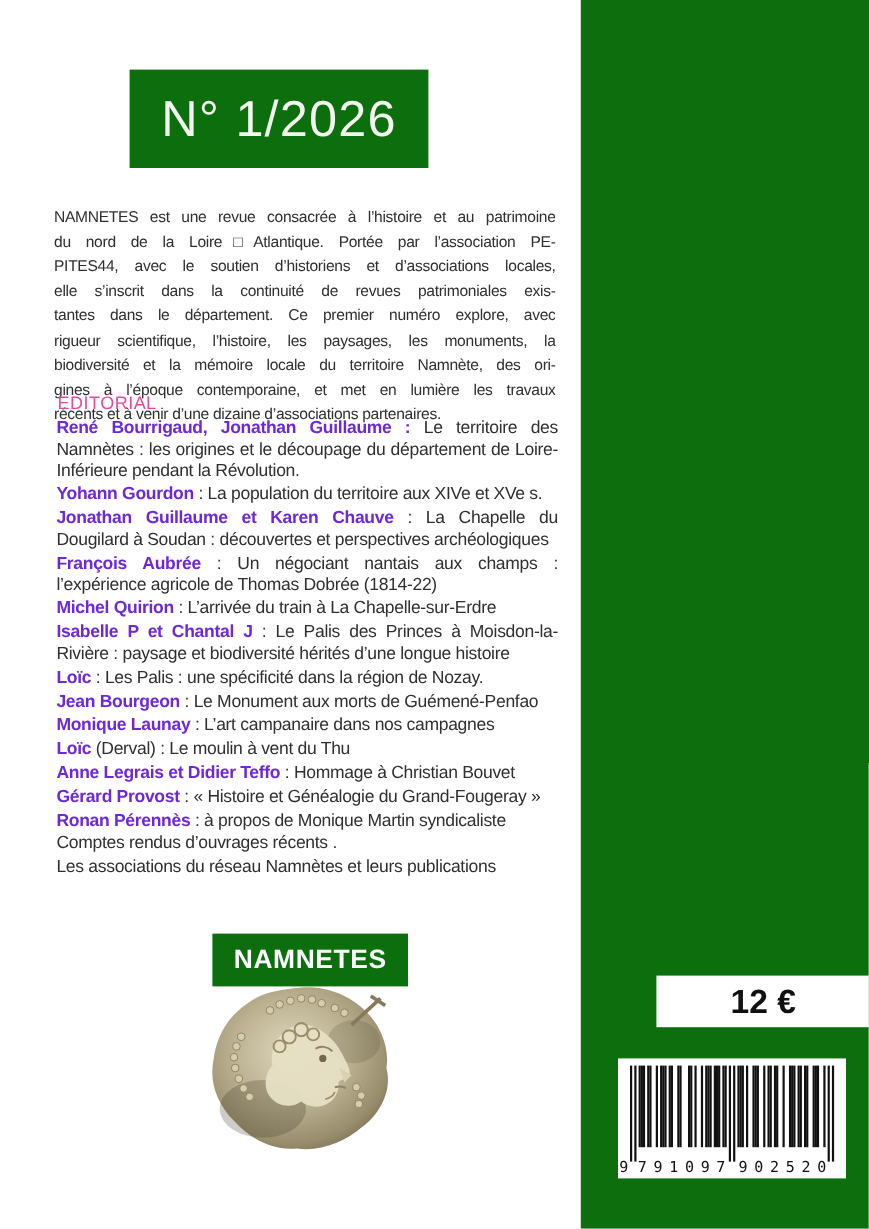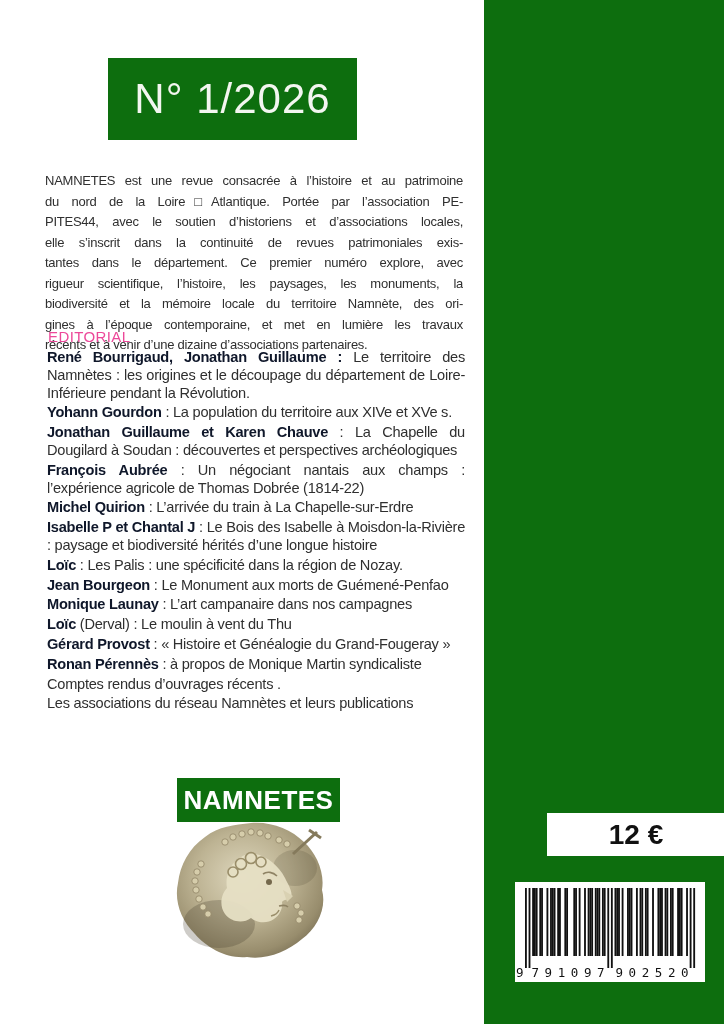--- a/index.html
+++ b/index.html
@@ -11,24 +11,24 @@
              display:flex;align-items:center;justify-content:center;}
   .issue-box span{color:#f3f6f0;font-size:42px;letter-spacing:1px;}
   .intro{position:absolute;left:45px;top:171px;width:418px;color:#2f2f2f;
          font-size:13px;line-height:20.5px;letter-spacing:-0.25px;}
   .intro .line{text-align:justify;text-align-last:justify;white-space:nowrap;overflow:hidden;}
   .intro .line:last-child{text-align-last:left;}
   .editorial-heading{position:absolute;left:48px;top:328px;color:#ec4899;font-size:15px;letter-spacing:0.4px;}
   .toc{position:absolute;left:47px;top:349px;width:418px;color:#2f2f2f;
        font-size:14.6px;line-height:17.8px;letter-spacing:-0.25px;}
   .toc-item{text-align:justify;margin-bottom:2px;}
-  .toc-item b{color:#0f172a;}
+  .toc-item b{color:#6d28d9;}
   .logo-box{position:absolute;left:177px;top:778px;width:163px;height:44px;background:#0d6e0e;
             display:flex;align-items:center;justify-content:center;z-index:3;}
-  .logo-box span{color:#ffffff;font-weight:bold;font-size:26px;letter-spacing:0.5px;}
+  .logo-box span{color:#ffffff;font-weight:bold;font-size:22px;letter-spacing:0.5px;}
   .coin{position:absolute;left:167px;top:820px;width:165px;height:142px;z-index:2;}
   .price-box{position:absolute;left:517px;top:813px;width:178px;height:43px;background:#ffffff;
              display:flex;align-items:center;justify-content:center;z-index:2;margin-left:30px;}
   .price-box span{color:#111111;font-weight:bold;font-size:28px;}
   .barcode-box{position:absolute;left:515px;top:882px;width:190px;height:100px;background:#ffffff;z-index:2;}
   .barcode-box svg{display:block;}
   .bc-digit{font-family:"DejaVu Sans Mono", monospace;font-size:12.5px;fill:#111111;}
 </style>
 </head>
 <body>
@@ -54,25 +54,26 @@
     </div>
 
   <div class="editorial-heading">EDITORIAL</div>
 
   <div class="toc">
       <div class="toc-item"><b>René Bourrigaud, Jonathan Guillaume :</b><span> Le territoire des Namnètes : les origines et le découpage du département de Loire-Inférieure pendant la Révolution.</span></div>
       <div class="toc-item"><b>Yohann Gourdon</b><span> : La population du territoire aux XIVe et XVe s.</span></div>
       <div class="toc-item"><b>Jonathan Guillaume et Karen Chauve</b><span> : La Chapelle du Dougilard à Soudan : découvertes et perspectives archéologiques</span></div>
       <div class="toc-item"><b>François Aubrée</b><span> : Un négociant nantais aux champs :  l’expérience agricole de Thomas Dobrée (1814-22)</span></div>
       <div class="toc-item"><b>Michel Quirion</b><span> : L’arrivée du train à La Chapelle-sur-Erdre</span></div>
-      <div class="toc-item"><b>Isabelle P et Chantal J</b><span> : Le Bois des Isabelle à Moisdon-la-Rivière : paysage et biodiversité hérités d’une longue histoire</span></div>
+      <div class="toc-item"><b>Isabelle P et Chantal J</b><span> : Le Palis des Princes à Moisdon-la-Rivière : paysage et biodiversité hérités d’une longue histoire</span></div>
       <div class="toc-item"><b>Loïc</b><span>  : Les Palis : une spécificité dans la région de Nozay.</span></div>
       <div class="toc-item"><b>Jean Bourgeon</b><span> : Le Monument aux morts de Guémené-Penfao</span></div>
       <div class="toc-item"><b>Monique Launay</b><span> : L’art campanaire dans nos campagnes</span></div>
       <div class="toc-item"><b>Loïc</b><span> (Derval) : Le moulin à vent du Thu</span></div>
+      <div class="toc-item"><b>Anne Legrais et Didier Teffo</b><span> : Hommage à Christian Bouvet</span></div>
       <div class="toc-item"><b>Gérard Provost</b><span> : « Histoire et Généalogie du Grand-Fougeray »</span></div>
       <div class="toc-item"><b>Ronan Pérennès</b><span> : à propos de Monique Martin syndicaliste</span></div>
       <div class="toc-item"><span>Comptes rendus d’ouvrages récents .</span></div>
       <div class="toc-item"><span>Les associations du réseau Namnètes et leurs publications</span></div>
     </div>
 
   <svg class="coin" viewBox="0 0 165 142" width="165" height="142">
     <defs>
       <radialGradient id="cg" cx="45%" cy="40%" r="72%">
         <stop offset="0%" stop-color="#ded7bd"></stop>

